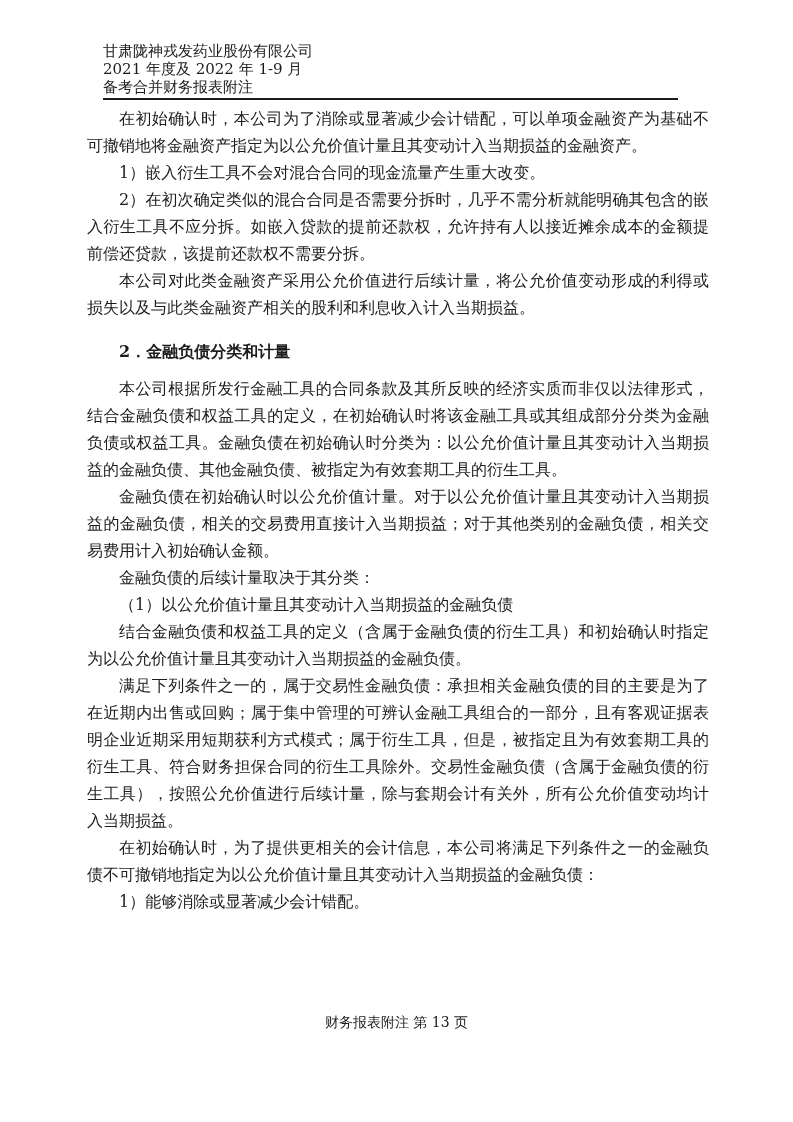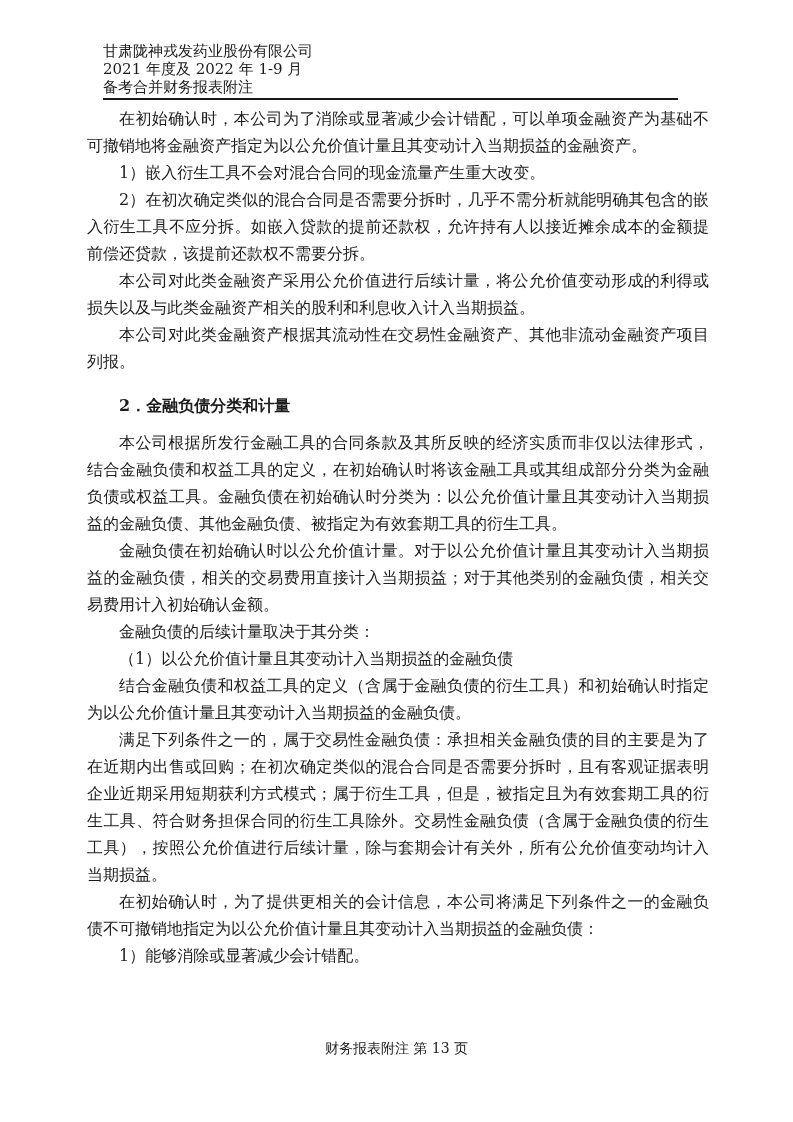--- a/index.html
+++ b/index.html
@@ -50,21 +50,21 @@
     margin: 17px 0 10px 0;
     font-size: 16px;
     font-weight: bold;
     text-indent: 2em;
     line-height: 27px;
   }
   
   .page-footer {
     position: absolute;
     left: 0;
-    top: 1038px;
+    top: 1012px;
     width: 793px;
     text-align: center;
     font-size: 14px;
     line-height: 20px;
     color: #1c1c1c;
   }
 </style>
 </head>
 <body>
 
@@ -74,30 +74,29 @@
     <div>甘肃陇神戎发药业股份有限公司</div>
     <div>2021 年度及 2022 年 1-9 月</div>
     <div>备考合并财务报表附注</div>
   </header>
 
   <main class="doc-body">
     <p>在初始确认时，本公司为了消除或显著减少会计错配，可以单项金融资产为基础不可撤销地将金融资产指定为以公允价值计量且其变动计入当期损益的金融资产。</p>
     <p>1）嵌入衍生工具不会对混合合同的现金流量产生重大改变。</p>
     <p>2）在初次确定类似的混合合同是否需要分拆时，几乎不需分析就能明确其包含的嵌入衍生工具不应分拆。如嵌入贷款的提前还款权，允许持有人以接近摊余成本的金额提前偿还贷款，该提前还款权不需要分拆。</p>
     <p>本公司对此类金融资产采用公允价值进行后续计量，将公允价值变动形成的利得或损失以及与此类金融资产相关的股利和利息收入计入当期损益。</p>
-    <p>本公司对此类金融资产根据其流动性在交易性金融资产、其他非流动金融资产项目列报。</p>
 
     <h2>2．金融负债分类和计量</h2>
 
     <p>本公司根据所发行金融工具的合同条款及其所反映的经济实质而非仅以法律形式，结合金融负债和权益工具的定义，在初始确认时将该金融工具或其组成部分分类为金融负债或权益工具。金融负债在初始确认时分类为：以公允价值计量且其变动计入当期损益的金融负债、其他金融负债、被指定为有效套期工具的衍生工具。</p>
     <p>金融负债在初始确认时以公允价值计量。对于以公允价值计量且其变动计入当期损益的金融负债，相关的交易费用直接计入当期损益；对于其他类别的金融负债，相关交易费用计入初始确认金额。</p>
     <p>金融负债的后续计量取决于其分类：</p>
     <p>（1）以公允价值计量且其变动计入当期损益的金融负债</p>
     <p>结合金融负债和权益工具的定义（含属于金融负债的衍生工具）和初始确认时指定为以公允价值计量且其变动计入当期损益的金融负债。</p>
-    <p>满足下列条件之一的，属于交易性金融负债：承担相关金融负债的目的主要是为了在近期内出售或回购；在初次确定类似的混合合同是否需要分拆时，且有客观证据表明企业近期采用短期获利方式模式；属于衍生工具，但是，被指定且为有效套期工具的衍生工具、符合财务担保合同的衍生工具除外。交易性金融负债（含属于金融负债的衍生工具），按照公允价值进行后续计量，除与套期会计有关外，所有公允价值变动均计入当期损益。</p>
+    <p>满足下列条件之一的，属于交易性金融负债：承担相关金融负债的目的主要是为了在近期内出售或回购；属于集中管理的可辨认金融工具组合的一部分，且有客观证据表明企业近期采用短期获利方式模式；属于衍生工具，但是，被指定且为有效套期工具的衍生工具、符合财务担保合同的衍生工具除外。交易性金融负债（含属于金融负债的衍生工具），按照公允价值进行后续计量，除与套期会计有关外，所有公允价值变动均计入当期损益。</p>
     <p>在初始确认时，为了提供更相关的会计信息，本公司将满足下列条件之一的金融负债不可撤销地指定为以公允价值计量且其变动计入当期损益的金融负债：</p>
     <p>1）能够消除或显著减少会计错配。</p>
   </main>
 
   <footer class="page-footer">
     <span>财务报表附注 第 13 页</span>
   </footer>
 
 </div>
 

